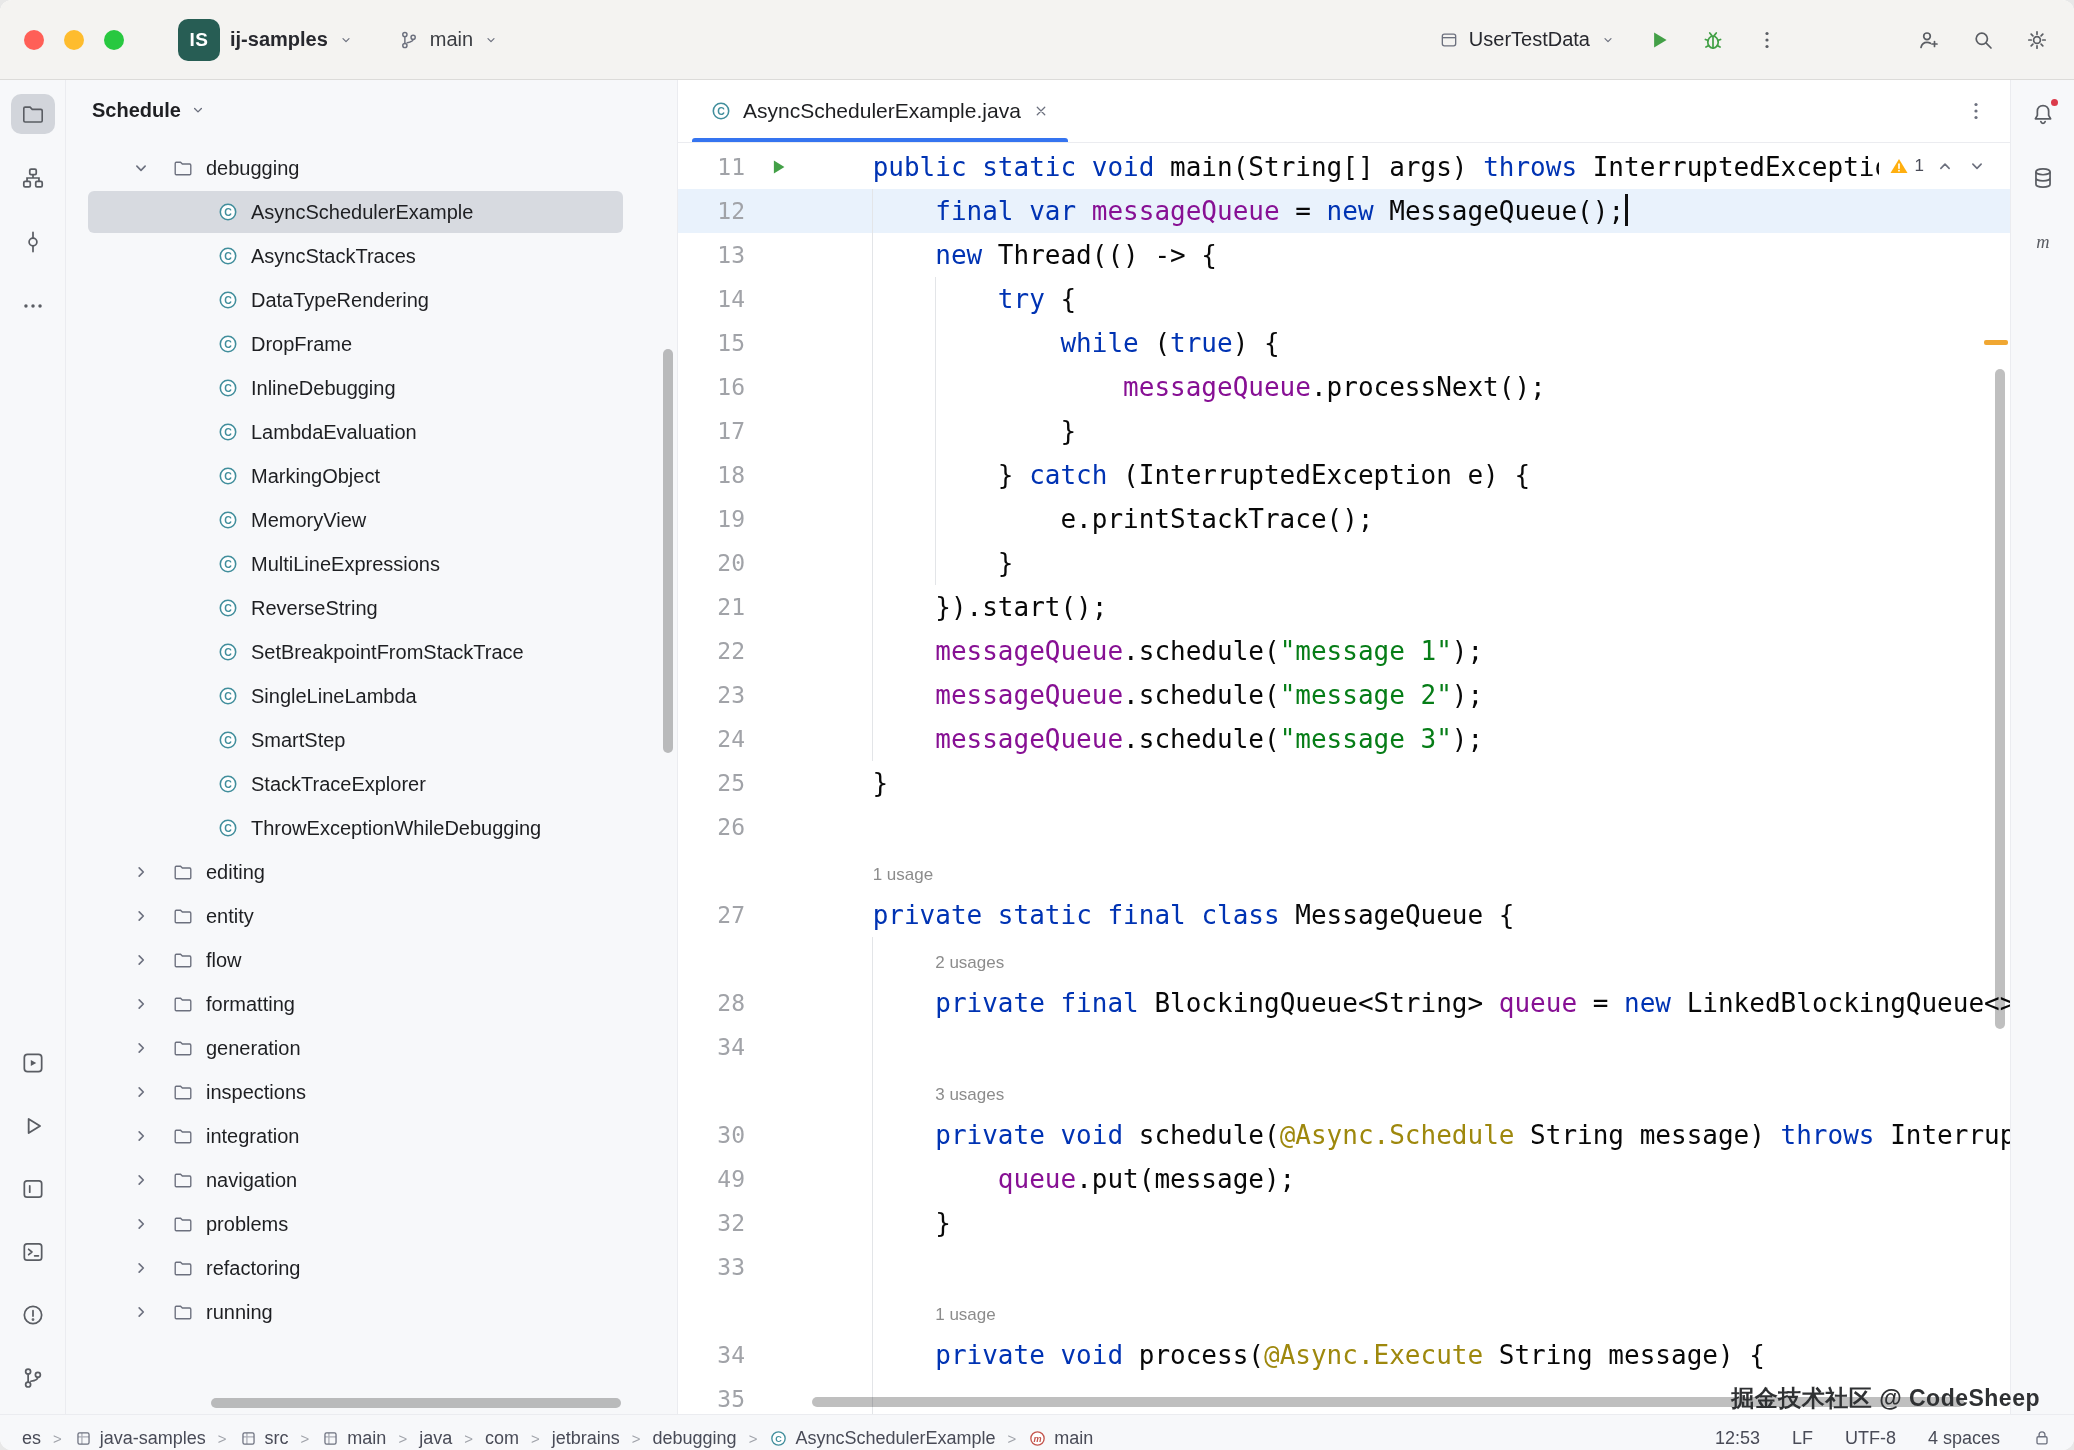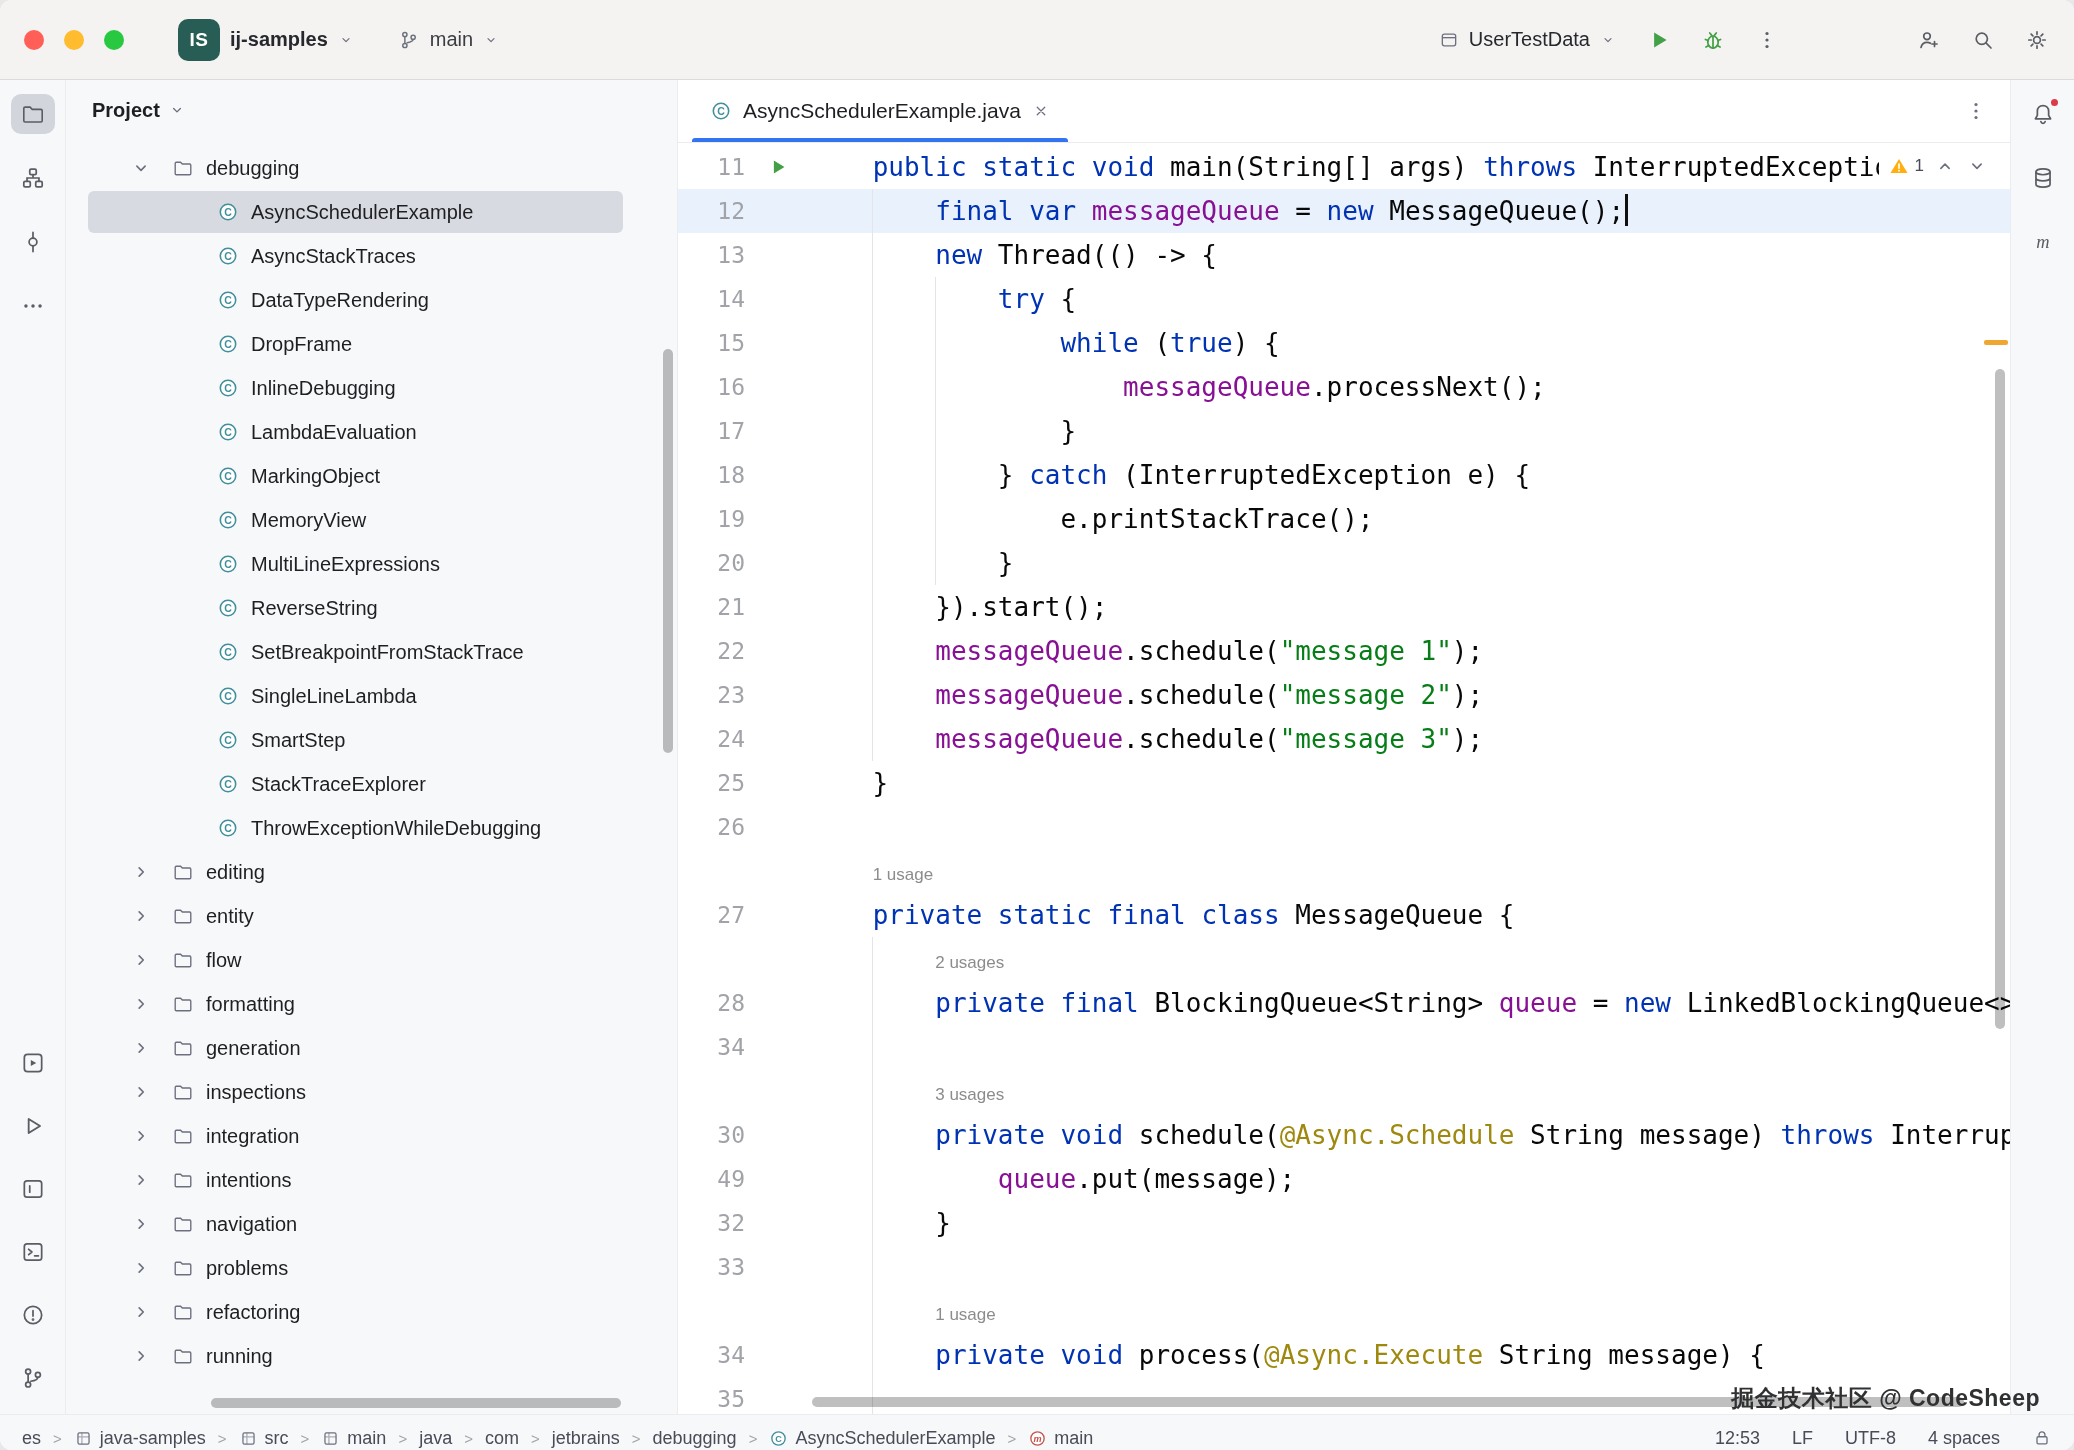--- a/index.html
+++ b/index.html
@@ -294,21 +294,21 @@
                 <circle cx="16.5" cy="9" r="2.3"></circle>
                 <path d="M7.5 8.3v7.4M16.5 11.3c0 2.6-3 3.2-6.5 3.7"></path>
               </svg>
             </span>
           </div>
         </div>
     </nav>
 
     <aside class="project-panel">
       <div class="panel-header">
-        <span>Project</span>
+        <span>Schedule</span>
         <span class="ic i18 gray">
             <svg viewBox="0 0 24 24" fill="none" stroke="currentColor" stroke-width="1.8" stroke-linecap="round" stroke-linejoin="round">
               <path d="M7.5 10l4.5 4.5L16.5 10"></path>
             </svg>
           </span>
       </div>
       <div class="tree" id="tree">
           <div class="tree-row lvl0">
             <span class="ic i22 tree-chev">
               <svg viewBox="0 0 24 24" fill="none" stroke="currentColor" stroke-width="1.8" stroke-linecap="round" stroke-linejoin="round">
@@ -540,33 +540,20 @@
               <svg viewBox="0 0 24 24" fill="none" stroke="currentColor" stroke-width="1.8" stroke-linecap="round" stroke-linejoin="round">
                 <path d="M10 7.5l4.5 4.5L10 16.5"></path>
               </svg>
             </span>
             <span class="ic i22 tree-ic">
               <svg viewBox="0 0 24 24" fill="none" stroke="currentColor" stroke-width="1.5">
                 <path d="M3.5 7c0-.8.5-1.3 1.2-1.3h4.6l2 2h8c.7 0 1.2.5 1.2 1.2v9.3c0 .7-.5 1.2-1.2 1.2H4.7c-.7 0-1.2-.5-1.2-1.2z"></path>
               </svg>
             </span>
             <span class="tree-label">integration</span>
-          </div>
-          <div class="tree-row lvl0">
-            <span class="ic i22 tree-chev">
-              <svg viewBox="0 0 24 24" fill="none" stroke="currentColor" stroke-width="1.8" stroke-linecap="round" stroke-linejoin="round">
-                <path d="M10 7.5l4.5 4.5L10 16.5"></path>
-              </svg>
-            </span>
-            <span class="ic i22 tree-ic">
-              <svg viewBox="0 0 24 24" fill="none" stroke="currentColor" stroke-width="1.5">
-                <path d="M3.5 7c0-.8.5-1.3 1.2-1.3h4.6l2 2h8c.7 0 1.2.5 1.2 1.2v9.3c0 .7-.5 1.2-1.2 1.2H4.7c-.7 0-1.2-.5-1.2-1.2z"></path>
-              </svg>
-            </span>
-            <span class="tree-label">intentions</span>
           </div>
           <div class="tree-row lvl0">
             <span class="ic i22 tree-chev">
               <svg viewBox="0 0 24 24" fill="none" stroke="currentColor" stroke-width="1.8" stroke-linecap="round" stroke-linejoin="round">
                 <path d="M10 7.5l4.5 4.5L10 16.5"></path>
               </svg>
             </span>
             <span class="ic i22 tree-ic">
               <svg viewBox="0 0 24 24" fill="none" stroke="currentColor" stroke-width="1.5">
                 <path d="M3.5 7c0-.8.5-1.3 1.2-1.3h4.6l2 2h8c.7 0 1.2.5 1.2 1.2v9.3c0 .7-.5 1.2-1.2 1.2H4.7c-.7 0-1.2-.5-1.2-1.2z"></path>

